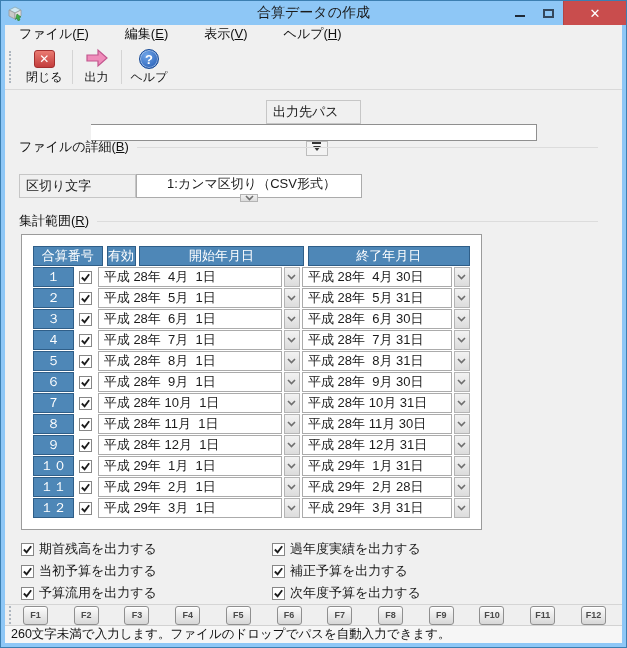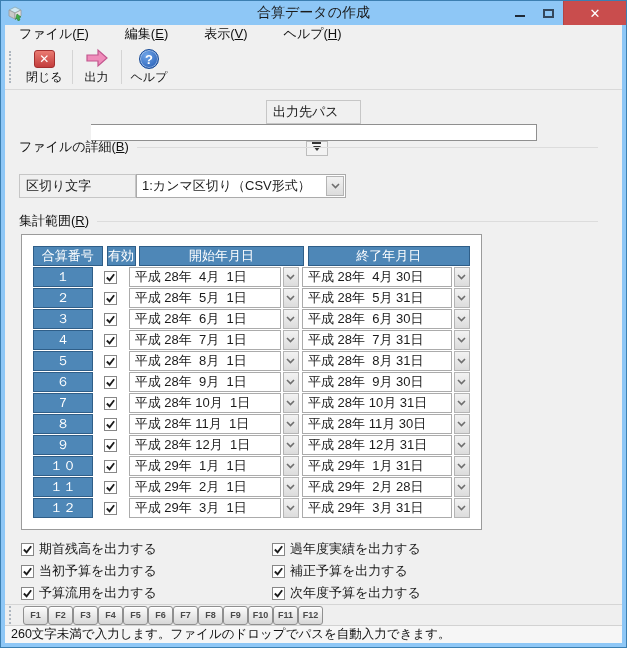--- a/index.html
+++ b/index.html
@@ -45,50 +45,50 @@
   .browse-tri { width:0; height:0; border:4px solid transparent; border-top:5px solid #333; }
 
   
   .group-head { display:flex; align-items:center; margin:14px 14px 0 14px; }
   .group-label { font-size:13px; color:#111; white-space:nowrap; }
   .group-label u { text-decoration:underline; }
   .rule { flex:1; height:1px; background:#dcdcdc; margin-left:8px; margin-right:10px; }
 
   .delim-row { display:flex; align-items:center; margin:18px 14px 0 14px; height:24px; }
   .lab-delim { width:117px; }
-  .combo { width:210px; height:24px; background:#fff; border:1px solid #ababab; display:flex; align-items:center; cursor:default; }
+  .combo { width:226px; height:24px; background:#fff; border:1px solid #ababab; display:flex; align-items:center; cursor:default;flex-direction:column; }
   .combo-text { flex:1; padding-left:5px; font-size:13px; white-space:pre; }
   .dd-btn { width:18px; height:20px; margin:1px; background:linear-gradient(#f2f2f2,#dcdcdc); border:1px solid #b4b4b4; display:flex; align-items:center; justify-content:center; }
 
   
   .range-table { margin:4px 0 0 16px; width:461px; border:1px solid #9b9b9b; background:#fff; padding:11px; }
   .t-head, .t-row { display:flex; }
   .t-row { margin-top:1px; }
   .hcell { background:#4e87b7; border:1px solid #2f5e88; color:#fff; height:20px; line-height:18px; text-align:center; font-size:13px; }
   .sp { width:4px; }
   .w-no { width:72px; } .w-en { width:30px; } .w-start { width:170px; } .w-end { width:168px; }
   .c-no { width:72px; height:20px; background:#4e87b7; border:1px solid #2f5e88; color:#fff; text-align:center; line-height:18px; font-size:13px; }
   .c-en { width:35px; display:flex; align-items:center; justify-content:center; }
   .c-date { display:flex; }
-  .date-box { width:152px; height:20px; background:#fff; border:1px solid #ababab; font-size:13px; line-height:18px; padding-left:5px; white-space:pre; }
+  .date-box { width:184px; height:20px; background:#fff; border:1px solid #ababab; font-size:13px; line-height:18px; padding-left:5px; white-space:pre; }
   .date-box.end { width:150px; }
   .c-date .dd-btn { width:16px; height:20px; margin:0 0 0 2px; }
 
   .cb { width:13px; height:13px; background:#fff; border:1px solid #878787; display:inline-flex; align-items:center; justify-content:center; flex:0 0 auto; }
 
   
   .options { display:flex; margin:8px 0 0 16px;gap:35px; }
   .opt-col { display:flex; flex-direction:column; }
   .opt-col.left { width:216px; }
   .opt { display:flex; align-items:center; gap:5px; height:22px; font-size:13px; cursor:default; }
 
   
   .fkey-bar { margin-top:auto; border-top:1px solid #d5d5d5; height:31px; display:flex; align-items:center; padding:0 16px 0 4px; background:#efefef; }
   .fkey-bar .grip { height:18px; margin:0 6px 0 0; }
-  .fkeys { flex:1; display:flex; }
+  .fkeys { flex:1; display:flex; justify-content:space-between; }
   .fkey { width:25px; height:19px; border:1px solid #8f8f8f; border-radius:3px; background:linear-gradient(#fcfcfc,#d7d7d7); color:#4a4a4a; font-size:9px; font-weight:bold; display:flex; align-items:center; justify-content:center; box-shadow:0 1px 0 #fff inset; cursor:default; }
 
   
   .statusbar { height:23px; background:#f6f6f6; border-top:1px solid #d2d2d2; display:flex; align-items:center; padding-left:6px; font-size:12.5px; color:#111; }
 </style>
 </head>
 <body>
 
 <div class="window">
 

